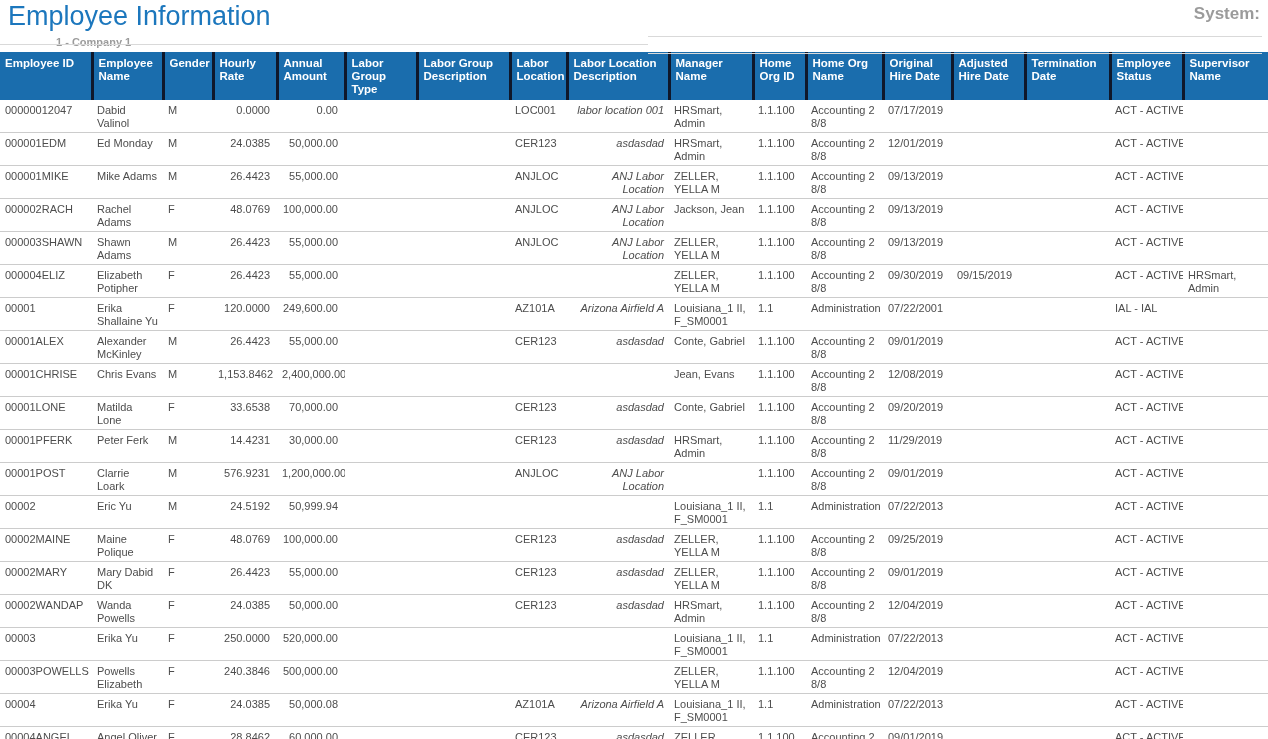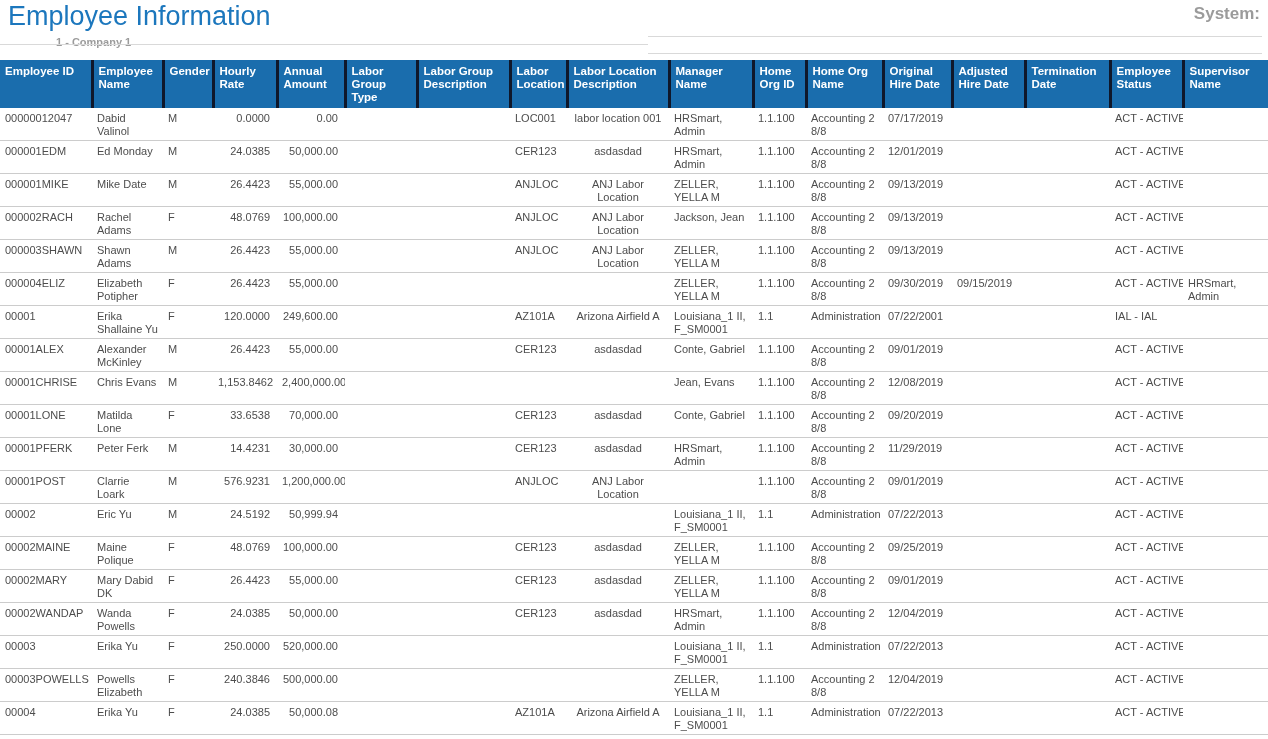--- a/index.html
+++ b/index.html
@@ -2,21 +2,21 @@
 <html><head>
 <meta charset="utf-8">
 <style>
   * { margin:0; padding:0; box-sizing:border-box; }
   html,body { background:#ffffff; }
   body {
     width:1268px; height:739px; overflow:hidden;
     font-family:"Liberation Sans", sans-serif;
     position:relative;
   }
-  .report-header { position:relative; width:1268px; height:60px; }
+  .report-header { position:relative; width:1268px; height:52px; }
   .page-title {
     position:absolute; left:8px; top:1px;
     font-size:27px; font-weight:400; color:#1c77bd; letter-spacing:0;
   }
   .system-label {
     position:absolute; right:8px; top:4px;
     font-size:17px; font-weight:bold; color:#9b9b9b;
   }
   .system-underline-1 {
     position:absolute; left:648px; right:6px; top:36px;
@@ -47,21 +47,21 @@
   table.emp thead th:first-child { border-left:none; }
   table.emp tbody td {
     font-size:11px; color:#4d4d4d; background:#ffffff;
     vertical-align:top; text-align:left;
     padding:4px 5px 2px 5px;
     border-bottom:1px solid #cccccc;
     height:31px; line-height:13px;
     overflow:hidden;
   }
   table.emp tbody td.align-right { text-align:right; padding-right:7px; }
-  table.emp tbody td.align-center { text-align:center; }
+  table.emp tbody td.align-center { text-align:right;font-style:italic; }
   table.emp tbody td.nowrap { white-space:nowrap; }
   table.emp tbody td.col-employee_name { padding-right:4px; }
 </style>
 </head>
 <body>
 
 <div class="report-header">
   <h1 class="page-title">Employee Information</h1>
   <div class="system-label">System:</div>
   <div class="system-underline-1"></div>
@@ -145,21 +145,21 @@
         <td class="align-left nowrap col-home_org_id">1.1.100</td>
         <td class="align-left col-home_org_name">Accounting 2 8/8</td>
         <td class="align-left nowrap col-original_hire_date">12/01/2019</td>
         <td class="align-left nowrap col-adjusted_hire_date"></td>
         <td class="align-left nowrap col-termination_date"></td>
         <td class="align-left nowrap col-employee_status">ACT - ACTIVE</td>
         <td class="align-left col-supervisor_name"></td>
       </tr>
       <tr>
         <td class="align-left nowrap col-employee_id">000001MIKE</td>
-        <td class="align-left col-employee_name">Mike Date</td>
+        <td class="align-left col-employee_name">Mike Adams</td>
         <td class="align-left nowrap col-gender">M</td>
         <td class="align-right nowrap col-hourly_rate">26.4423</td>
         <td class="align-right nowrap col-annual_amount">55,000.00</td>
         <td class="align-left col-labor_group_type"></td>
         <td class="align-left col-labor_group_description"></td>
         <td class="align-left nowrap col-labor_location">ANJLOC</td>
         <td class="align-center col-labor_location_description">ANJ Labor Location</td>
         <td class="align-left col-manager_name">ZELLER, YELLA M</td>
         <td class="align-left nowrap col-home_org_id">1.1.100</td>
         <td class="align-left col-home_org_name">Accounting 2 8/8</td>

